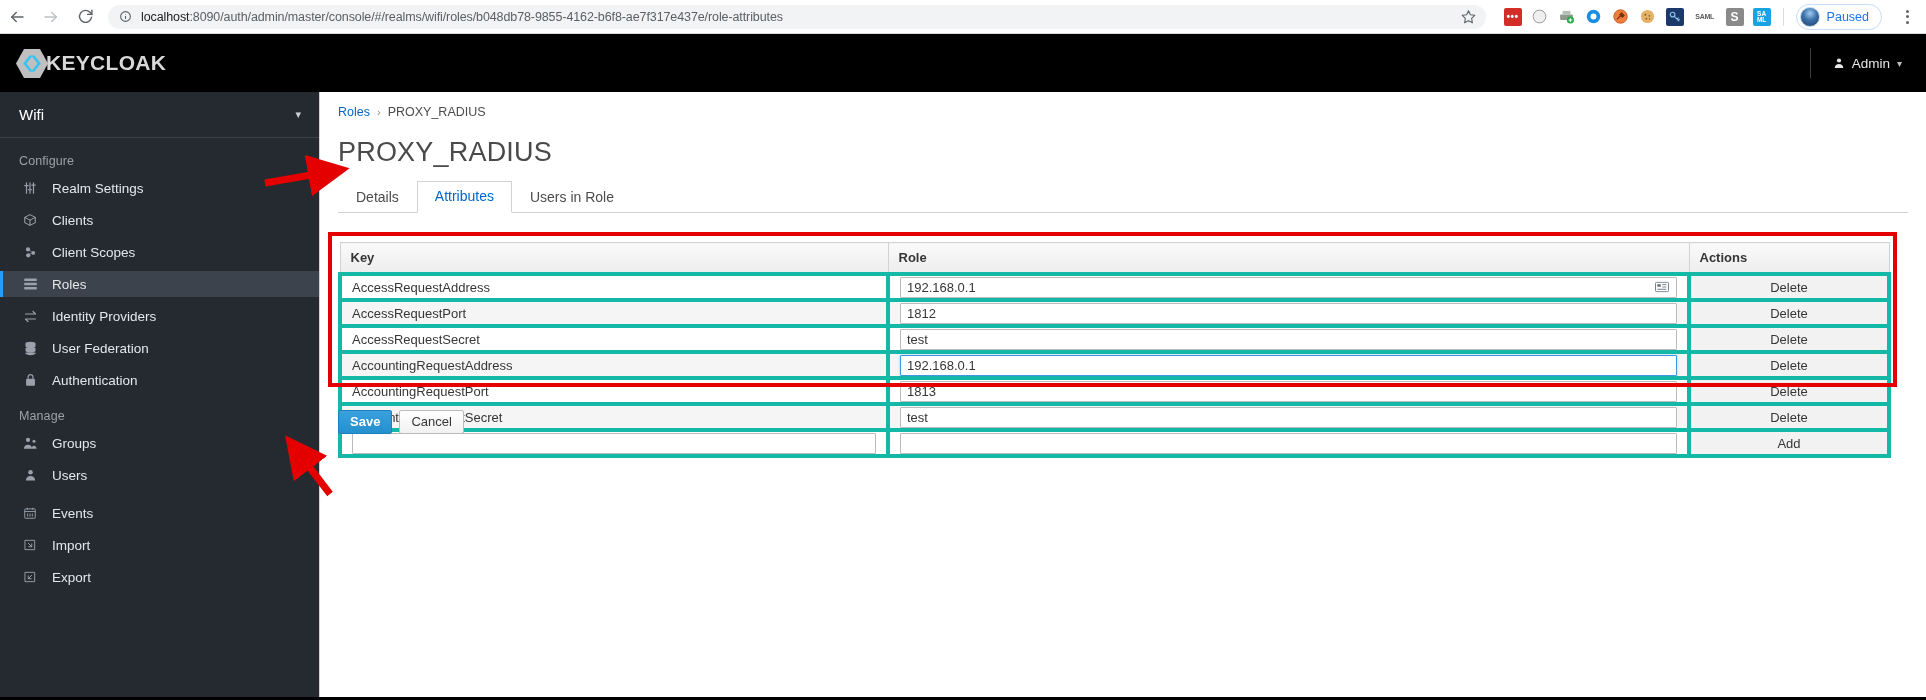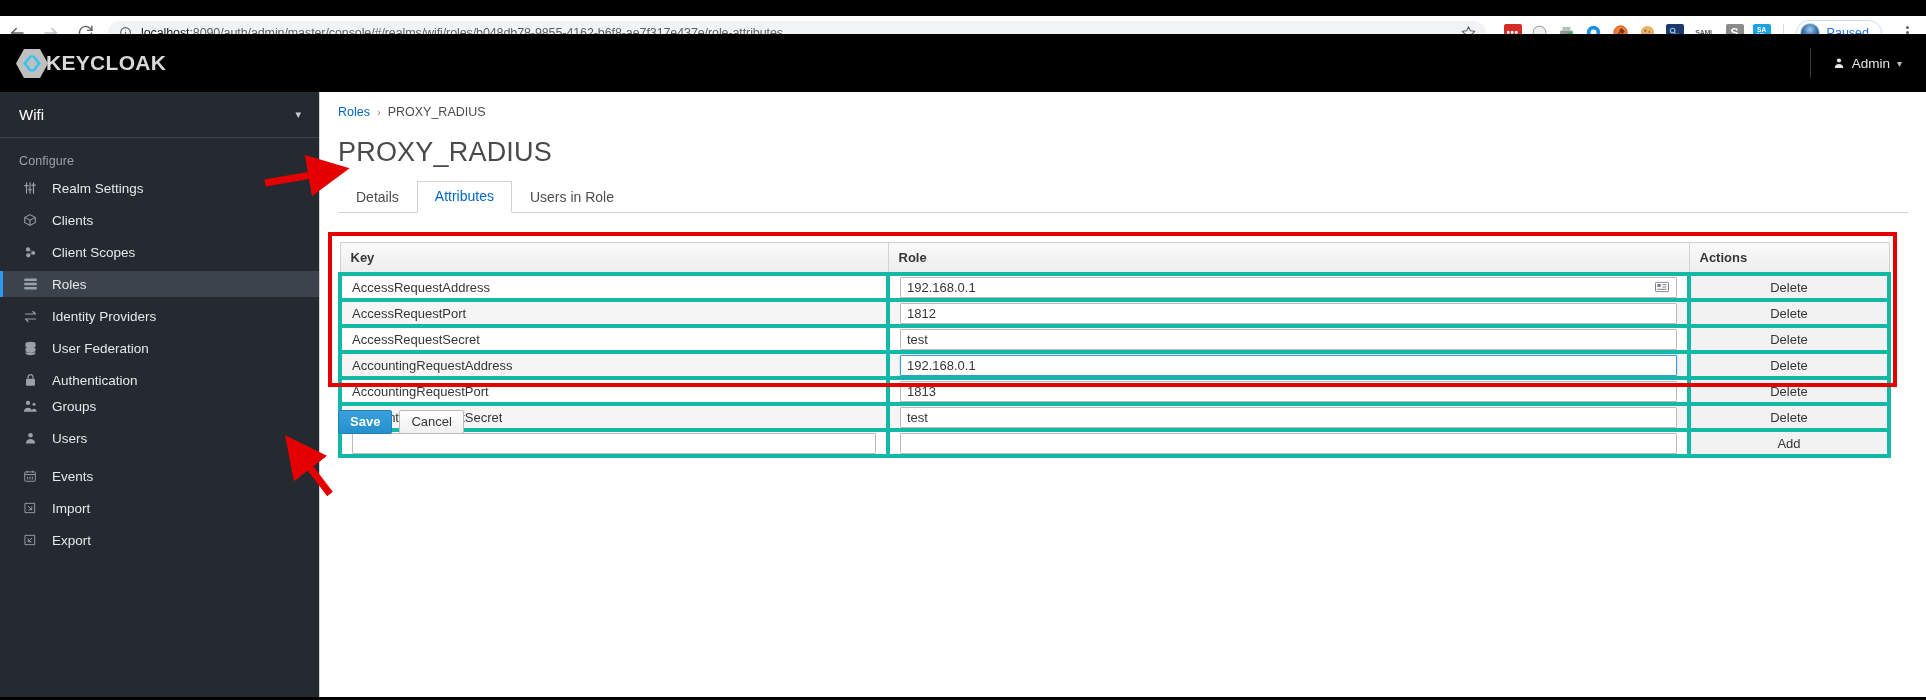--- a/index.html
+++ b/index.html
@@ -6,21 +6,21 @@
   html, body {
     margin: 0; padding: 0;
     width: 1926px; height: 700px;
     overflow: hidden;
     background: #000;
     font-family: "Liberation Sans", sans-serif;
   }
 
   
   #browser-bar {
-    position: absolute; top: 16px; left: 0;
+    position: absolute; top: 0; left: 0;
     width: 1926px; height: 34px;
     background: #ffffff;
     display: flex; align-items: center;
     border-bottom: 1px solid #dadce0;
   }
   .nav-btn {
     width: 34px; height: 34px;
     display: flex; align-items: center; justify-content: center;
     color: #5f6368;
     flex: 0 0 auto;
@@ -509,20 +509,21 @@
   <div class="nav-item">
     <span class="nav-icon">
       <svg width="13" height="14" viewBox="0 0 20 22" fill="none" stroke="currentColor" stroke-width="1.9">
         <rect x="3" y="9" width="14" height="11" rx="1.5" fill="currentColor" stroke="none"></rect>
         <path d="M6.2 9V6.2a3.8 3.8 0 0 1 7.6 0V9"></path>
       </svg>
     </span>
     <span class="nav-label">Authentication</span>
   </div>
 
+  <div class="nav-section-title">Manage</div>
 
   <div class="nav-item">
     <span class="nav-icon">
       <svg width="15" height="14" viewBox="0 0 24 22" fill="currentColor">
         <circle cx="8" cy="6" r="3.4"></circle>
           <path d="M1.5 20c0-4 2.9-6.4 6.5-6.4s6.5 2.4 6.5 6.4z"></path>
         <circle cx="17.6" cy="8" r="2.4"></circle>
           <path d="M13.6 20c0-3 1.9-4.8 4-4.8s4 1.8 4 4.8z"></path>
       </svg>
     </span>

